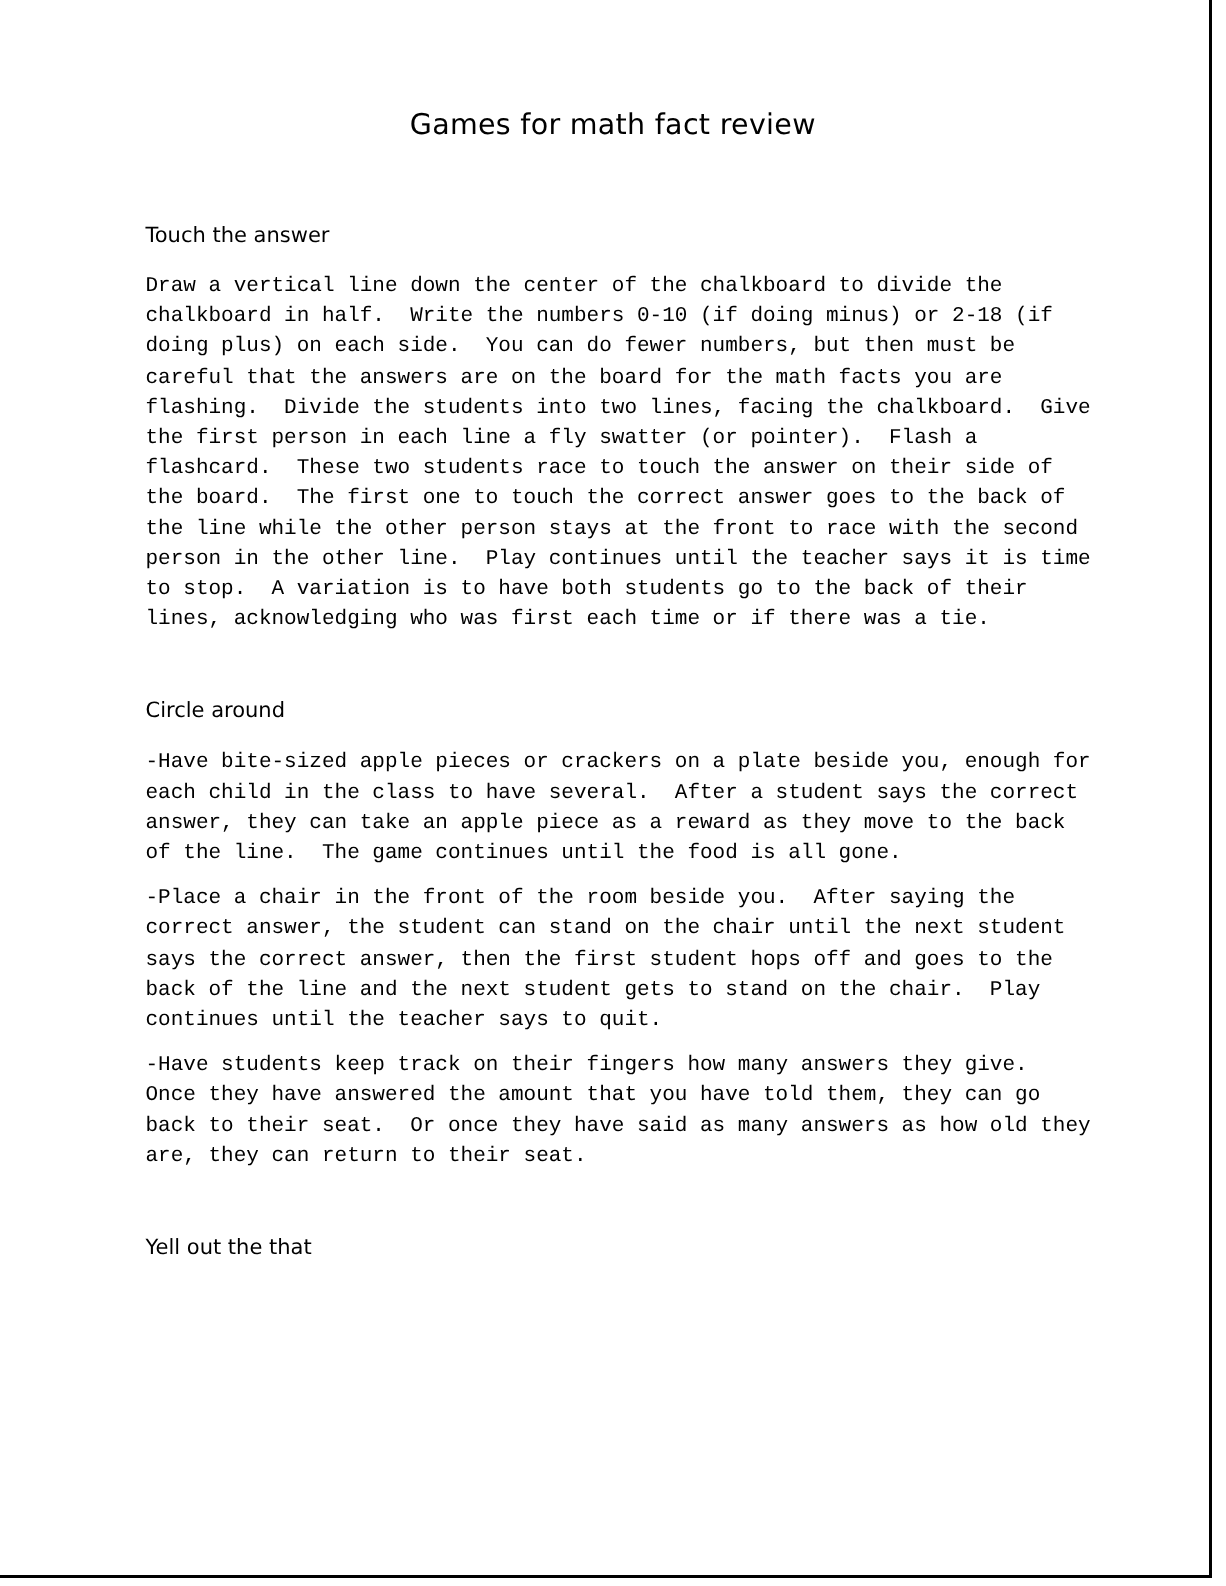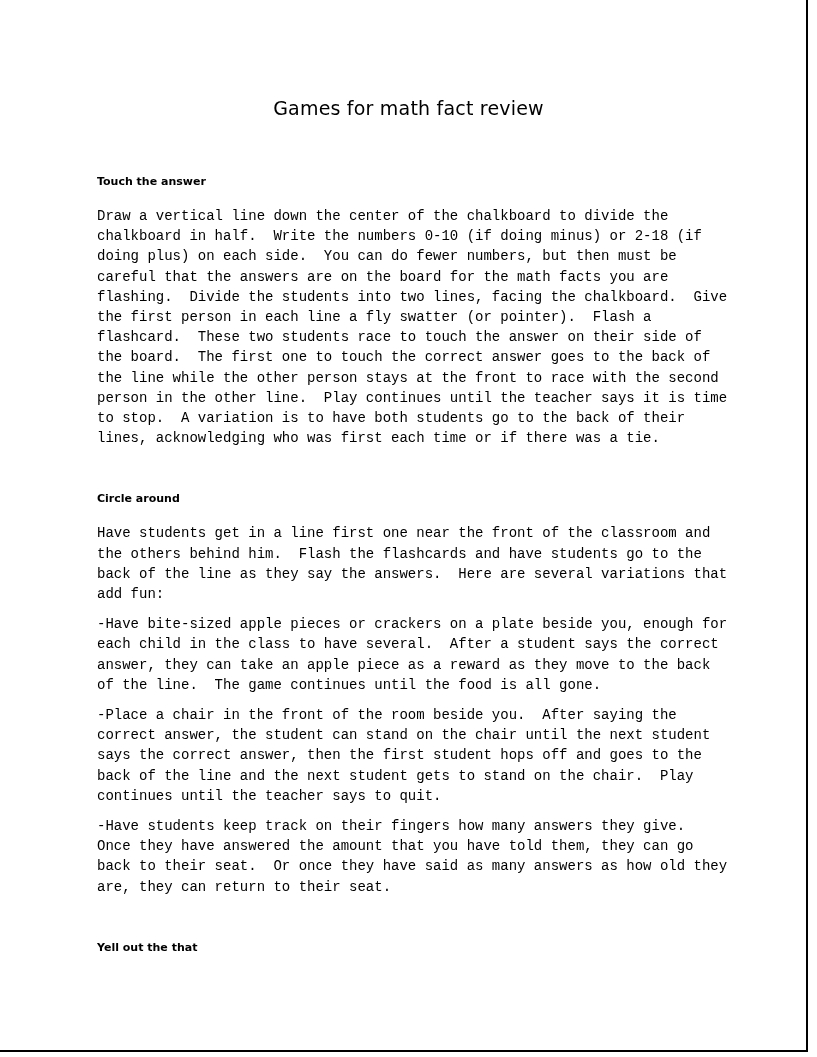--- a/index.html
+++ b/index.html
@@ -28,33 +28,33 @@
   .edge-bottom {
     position: absolute;
     top: 1050px;
     left: 0;
     width: 808px;
     height: 2px;
     background: #000000;
   }
   .doc-title {
     margin: 0;
-    padding-top: 97px;
+    padding-top: 72px;
     font-size: 19px;
     font-weight: 400;
     text-align: center;
     letter-spacing: 0.2px;
   }
   .content {
     margin-left: 97px;
     width: 632px;
   }
   h2.section-heading {
-    font-size: 11px;
-    font-weight: 700;
+    font-size: 14px;
+    font-weight: 400;
     margin: 0;
     line-height: 18px;
   }
   .sec-first h2.section-heading { margin-top: 54px; }
   .sec-next  h2.section-heading { margin-top: 42px; }
   p.body-para {
     margin: 15px 0 0 0;
     font-size: 14px;
     line-height: 20.2px;
     white-space: pre-wrap;
@@ -71,21 +71,20 @@
 
   <div class="content">
 
     <section class="sec-first">
       <h2 class="section-heading">Touch the answer</h2>
       <p class="body-para">Draw a vertical line down the center of the chalkboard to divide the chalkboard in half.  Write the numbers 0-10 (if doing minus) or 2-18 (if doing plus) on each side.  You can do fewer numbers, but then must be careful that the answers are on the board for the math facts you are flashing.  Divide the students into two lines, facing the chalkboard.  Give the first person in each line a fly swatter (or pointer).  Flash a flashcard.  These two students race to touch the answer on their side of the board.  The first one to touch the correct answer goes to the back of the line while the other person stays at the front to race with the second person in the other line.  Play continues until the teacher says it is time to stop.  A variation is to have both students go to the back of their lines, acknowledging who was first each time or if there was a tie.</p>
     </section>
 
     <section class="sec-next">
       <h2 class="section-heading">Circle around</h2>
-      <p class="body-para">Have students get in a line first one near the front of the classroom and the others behind him.  Flash the flashcards and have students go to the back of the line as they say the answers.  Here are several variations that add fun:</p>
       <p class="body-para">-Have bite-sized apple pieces or crackers on a plate beside you, enough for each child in the class to have several.  After a student says the correct answer, they can take an apple piece as a reward as they move to the back of the line.  The game continues until the food is all gone.</p>
       <p class="body-para">-Place a chair in the front of the room beside you.  After saying the correct answer, the student can stand on the chair until the next student says the correct answer, then the first student hops off and goes to the back of the line and the next student gets to stand on the chair.  Play continues until the teacher says to quit.</p>
       <p class="body-para">-Have students keep track on their fingers how many answers they give.  Once they have answered the amount that you have told them, they can go back to their seat.  Or once they have said as many answers as how old they are, they can return to their seat.</p>
     </section>
 
     <section class="sec-next">
       <h2 class="section-heading">Yell out the that</h2>
     </section>
 
   </div>

